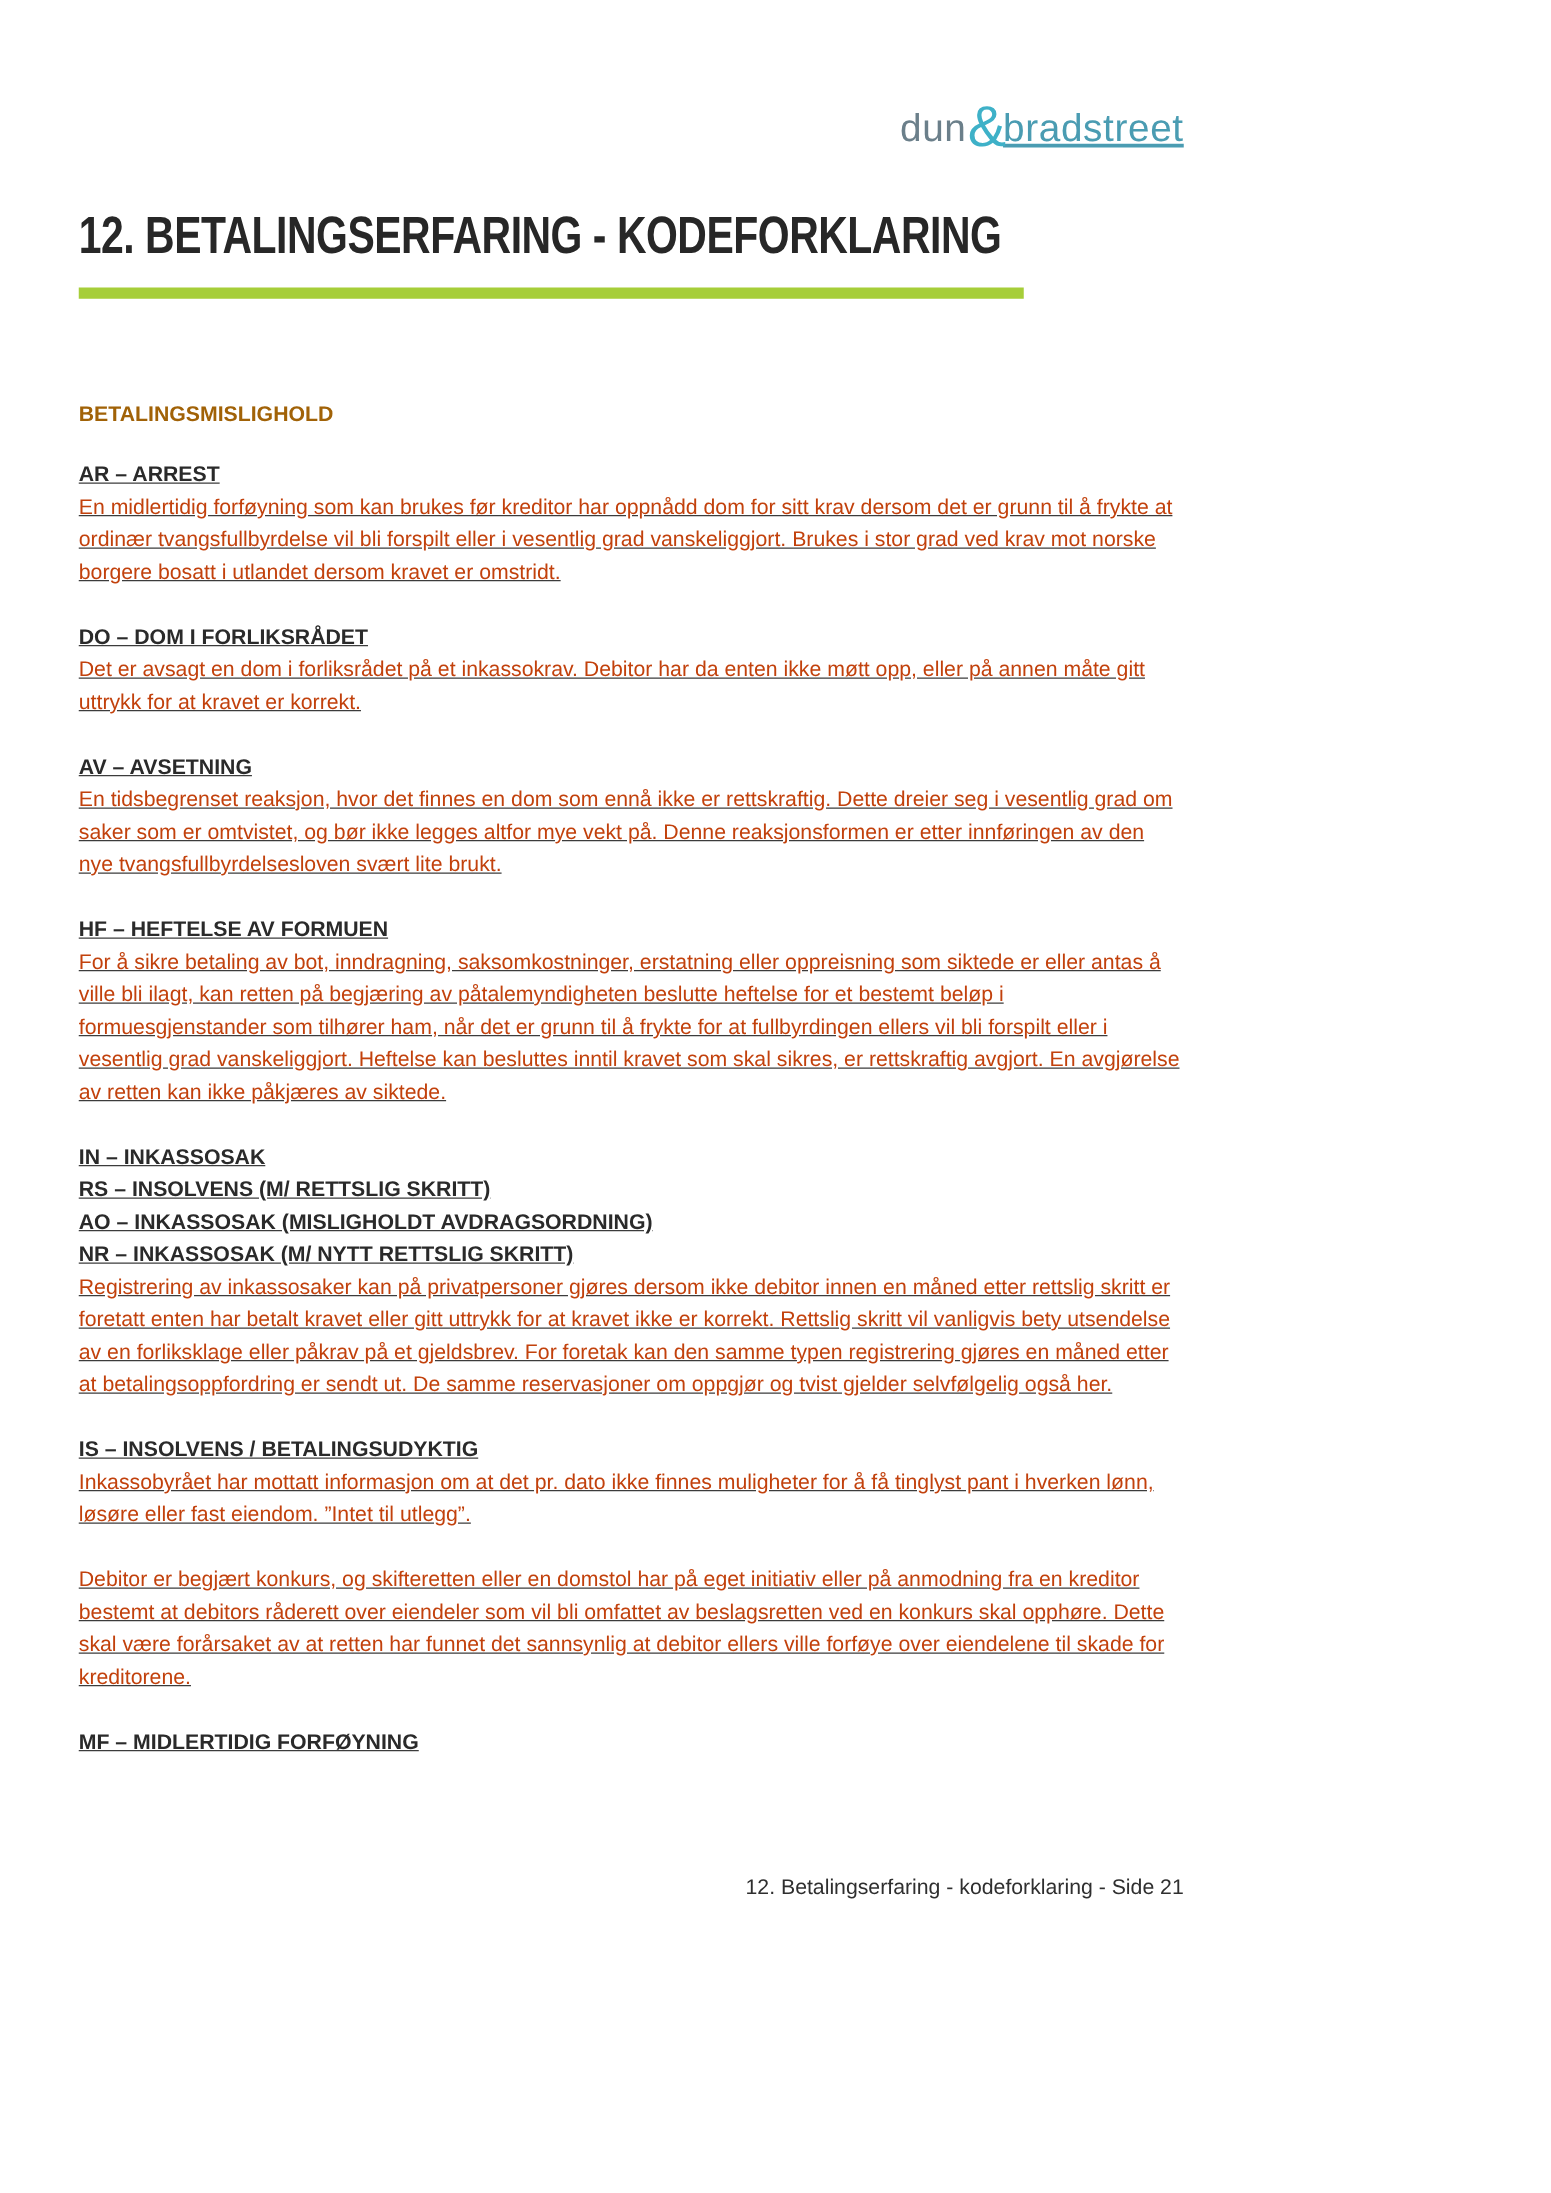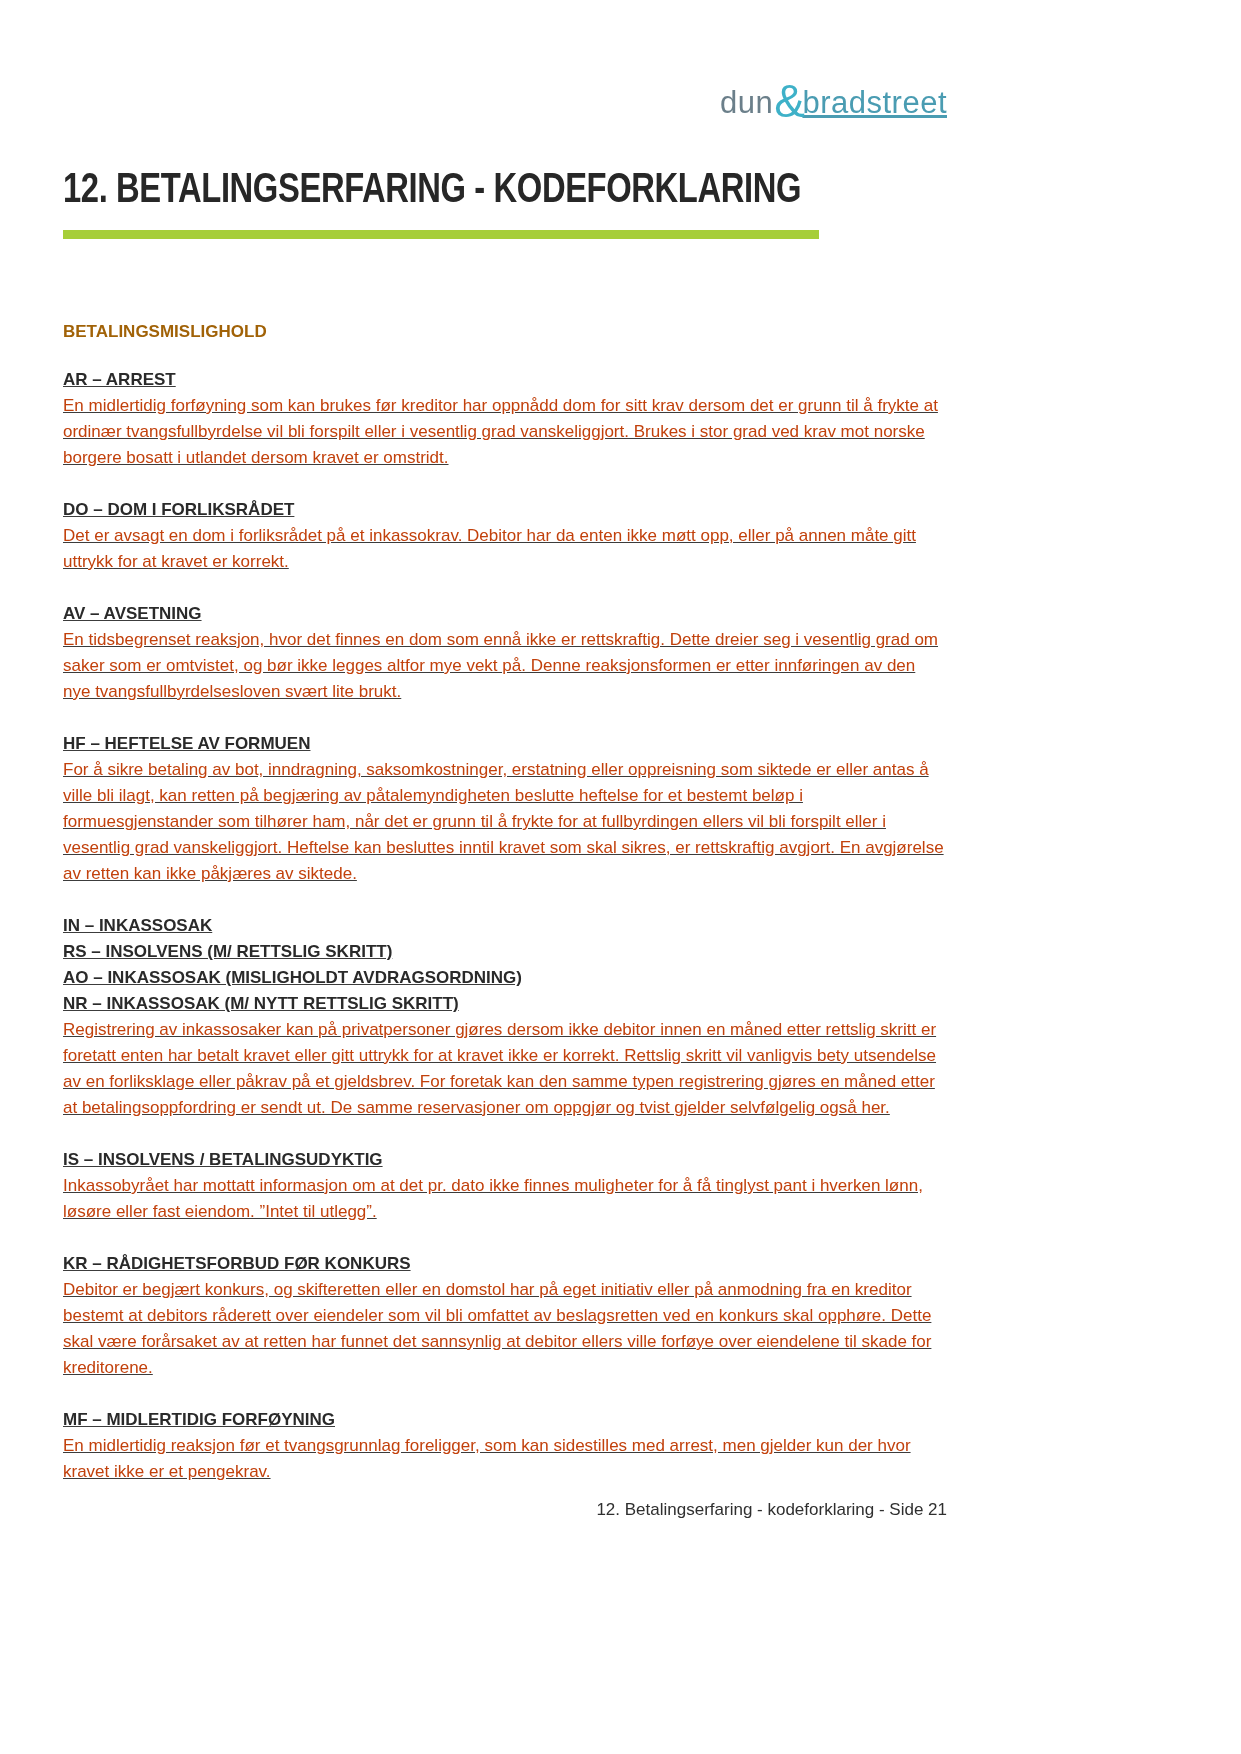--- a/index.html
+++ b/index.html
@@ -128,24 +128,22 @@
     <h3>NR – INKASSOSAK (M/ NYTT RETTSLIG SKRITT)</h3>
     <p>Registrering av inkassosaker kan på privatpersoner gjøres dersom ikke debitor innen en måned etter rettslig skritt er foretatt enten har betalt kravet eller gitt uttrykk for at kravet ikke er korrekt. Rettslig skritt vil vanligvis bety utsendelse av en forliksklage eller påkrav på et gjeldsbrev. For foretak kan den samme typen registrering gjøres en måned etter at betalingsoppfordring er sendt ut. De samme reservasjoner om oppgjør og tvist gjelder selvfølgelig også her.</p>
   </section>
 
   <section class="sec">
     <h3>IS – INSOLVENS / BETALINGSUDYKTIG</h3>
     <p>Inkassobyrået har mottatt informasjon om at det pr. dato ikke finnes muligheter for å få tinglyst pant i hverken lønn, løsøre eller fast eiendom. ”Intet til utlegg”.</p>
   </section>
 
   <section class="sec">
-    <h3>KR – RÅDIGHETSFORBUD FØR KONKURS</h3>
     <p>Debitor er begjært konkurs, og skifteretten eller en domstol har på eget initiativ eller på anmodning fra en kreditor bestemt at debitors råderett over eiendeler som vil bli omfattet av beslagsretten ved en konkurs skal opphøre. Dette skal være forårsaket av at retten har funnet det sannsynlig at debitor ellers ville forføye over eiendelene til skade for kreditorene.</p>
   </section>
 
   <section class="sec">
     <h3>MF – MIDLERTIDIG FORFØYNING</h3>
-    <p>En midlertidig reaksjon før et tvangsgrunnlag foreligger, som kan sidestilles med arrest, men gjelder kun der hvor kravet ikke er et pengekrav.</p>
   </section>
 
 </div>
 
 <div class="footer">12. Betalingserfaring - kodeforklaring - Side 21</div>
 
 </body></html>

